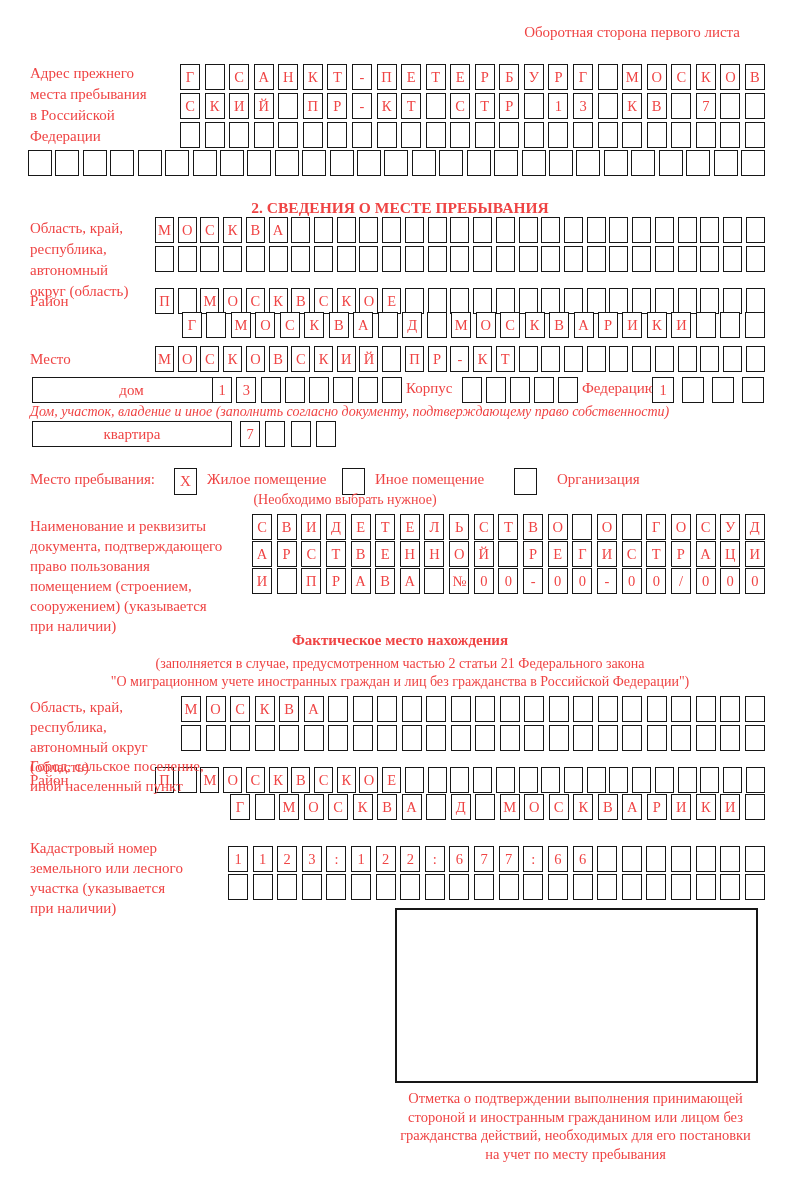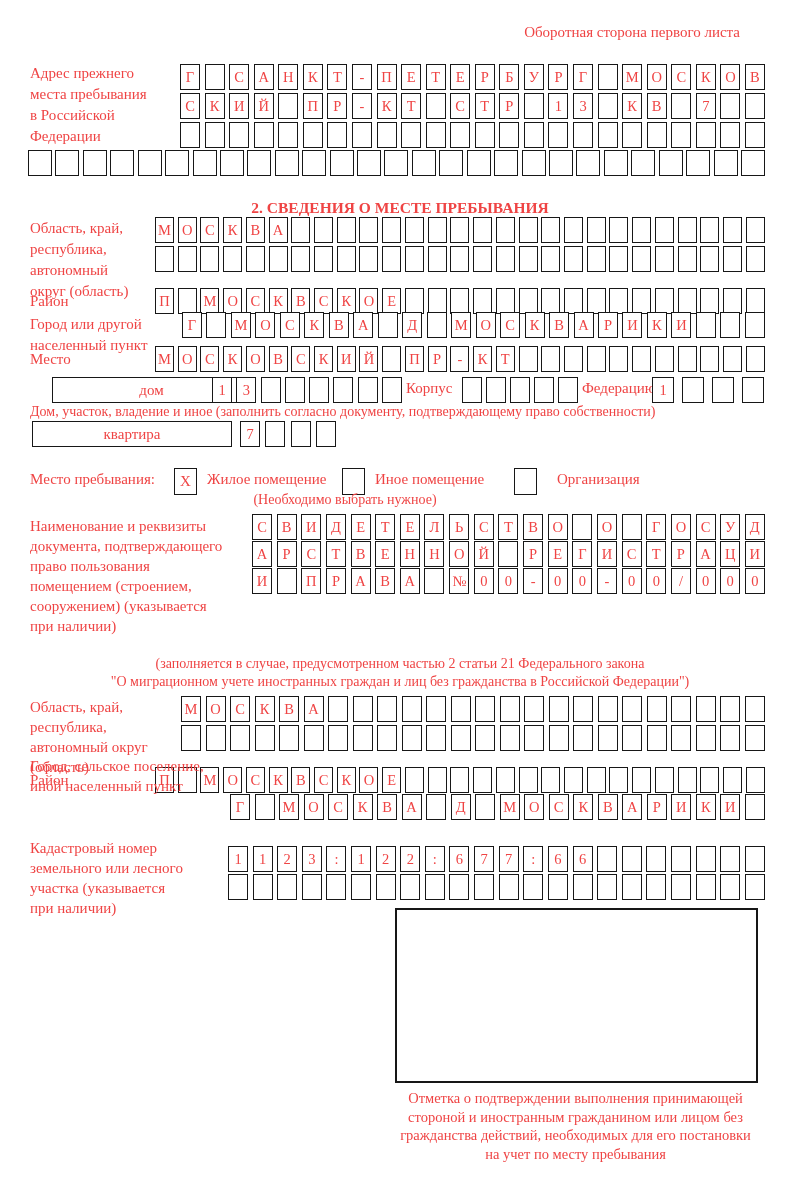--- a/index.html
+++ b/index.html
@@ -228,22 +228,20 @@
       <span class="cell"></span>
       <span class="cell"></span>
       <span class="cell"></span>
       <span class="cell"></span>
       <span class="cell"></span>
       <span class="cell"></span>
       <span class="cell"></span>
       <span class="cell"></span>
     </div>
 
-  <div class="abs lbl" style="left:30px;top:314px;width:145px;">Город или другой
-населенный пункт</div>
   <div class="abs cells" style="left:182px;top:312px;width:583px;--cw:20px;">
       <span class="cell">Г</span>
       <span class="cell"></span>
       <span class="cell">М</span>
       <span class="cell">О</span>
       <span class="cell">С</span>
       <span class="cell">К</span>
       <span class="cell">В</span>
       <span class="cell">А</span>
       <span class="cell"></span>
@@ -288,21 +286,21 @@
       <span class="cell"></span>
       <span class="cell"></span>
       <span class="cell"></span>
       <span class="cell"></span>
       <span class="cell"></span>
       <span class="cell"></span>
       <span class="cell"></span>
       <span class="cell"></span>
     </div>
 
-  <div class="abs bigbox" style="left:32px;top:377px;width:199px;margin-left:20px;">дом</div>
+  <div class="abs bigbox" style="left:32px;top:377px;width:199px;">дом</div>
   <div class="abs cells" style="left:212px;top:377px;width:190px;--cw:20px;">
       <span class="cell">1</span>
       <span class="cell">3</span>
       <span class="cell"></span>
       <span class="cell"></span>
       <span class="cell"></span>
       <span class="cell"></span>
       <span class="cell"></span>
       <span class="cell"></span>
     </div>
@@ -314,21 +312,21 @@
       <span class="cell"></span>
       <span class="cell"></span>
     </div>
   <div class="abs inline-lbl" style="left:582px;top:380px;">Федерацию</div>
   <div class="abs cells" style="left:652px;top:377px;width:112px;--cw:22px;">
       <span class="cell">1</span>
       <span class="cell"></span>
       <span class="cell"></span>
       <span class="cell"></span>
     </div>
-  <div class="abs cap" style="left:30px;top:404px;">Дом, участок, владение и иное (заполнить согласно документу, подтверждающему право собственности)</div>
+  <div class="abs cap" style="left:30px;top:404px;font-style:italic;">Дом, участок, владение и иное (заполнить согласно документу, подтверждающему право собственности)</div>
 
   <div class="abs bigbox" style="left:32px;top:421px;width:200px;">квартира</div>
   <div class="abs cells" style="left:240px;top:421px;width:96px;--cw:20px;">
       <span class="cell">7</span>
       <span class="cell"></span>
       <span class="cell"></span>
       <span class="cell"></span>
     </div>
 
   <div class="abs inline-lbl" style="left:30px;top:471px;">Место пребывания:</div>
@@ -409,20 +407,21 @@
       <span class="cell">0</span>
       <span class="cell">-</span>
       <span class="cell">0</span>
       <span class="cell">0</span>
       <span class="cell">/</span>
       <span class="cell">0</span>
       <span class="cell">0</span>
       <span class="cell">0</span>
     </div>
 
+  <div class="abs bold center" style="left:0;top:632px;width:800px;font-size:15px;">Фактическое место нахождения</div>
   <div class="abs cap center" style="left:0;top:656px;width:800px;">(заполняется в случае, предусмотренном частью 2 статьи 21 Федерального закона</div>
   <div class="abs cap center" style="left:0;top:674px;width:800px;">"О миграционном учете иностранных граждан и лиц без гражданства в Российской Федерации")</div>
 
   <div class="abs lbl" style="left:30px;top:697px;width:160px;line-height:20px;">Область, край,
 республика,
 автономный округ
 (область)</div>
   <div class="abs cells" style="left:181px;top:696px;width:584px;--cw:20px;">
       <span class="cell">М</span>
       <span class="cell">О</span>

